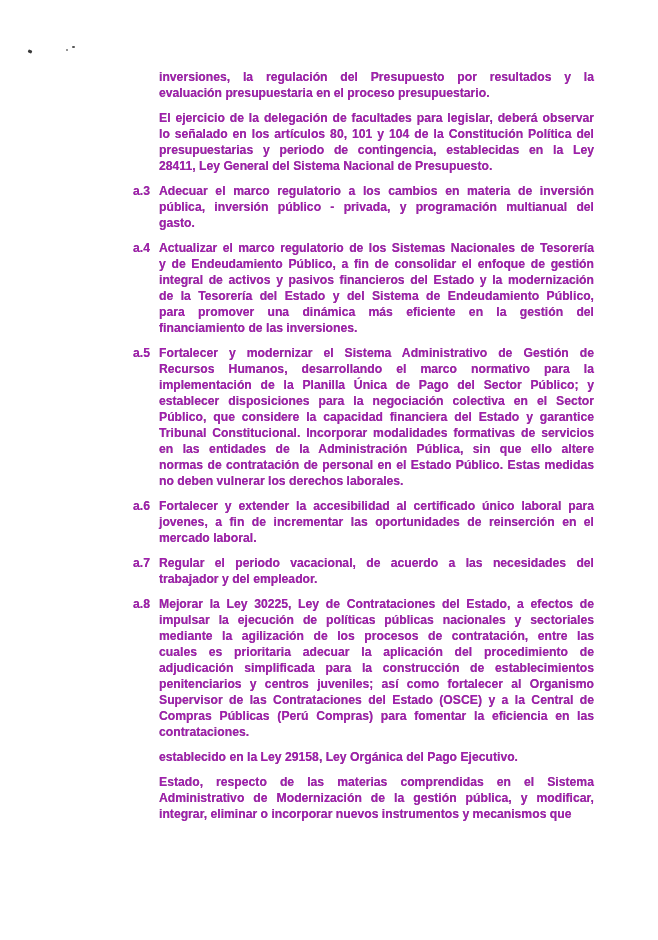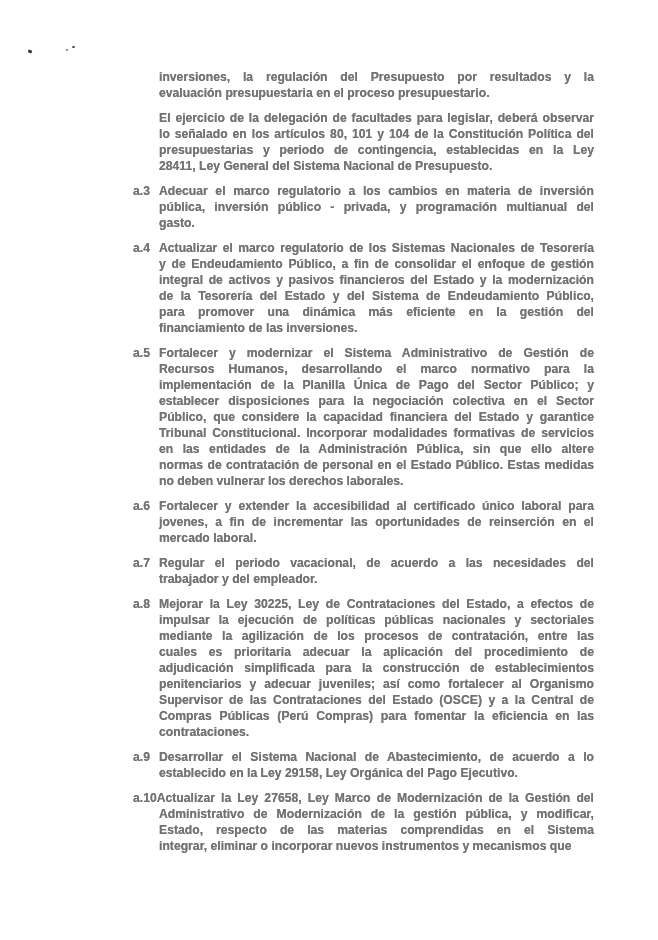--- a/index.html
+++ b/index.html
@@ -12,21 +12,21 @@
     font-family: "Liberation Sans", sans-serif;
   }
   .content {
     position: absolute;
     left: 133px;
     top: 69px;
     width: 461px;
     font-size: 12.2px;
     line-height: 16px;
     font-weight: bold;
-    color: #737373;
+    color: #a21caf;
     text-shadow: 0 0 0.5px rgba(25,25,25,0.55);
   }
   .para { margin: 0 0 9px 0; }
   .line { text-align: justify; padding-left: 26px; }
   .line.j { text-align-last: justify; }
   .line.first { padding-left: 0; }
   .label { display: inline-block; min-width: 26px; }
   .label.tight { min-width: 0; }
   .artifact { position: absolute; background: #3a3a3a; border-radius: 1px; }
   .artifact.a1 { left: 28px; top: 50px; width: 4px; height: 3px; transform: rotate(25deg); }
@@ -92,32 +92,30 @@
       <div class="line j first"><span class="label">a.7</span><span>Regular el periodo vacacional, de acuerdo a las necesidades del</span></div>
       <div class="line">trabajador y del empleador.</div>
     </div>
 
     <div class="para">
       <div class="line j first"><span class="label">a.8</span><span>Mejorar la Ley 30225, Ley de Contrataciones del Estado, a efectos de</span></div>
       <div class="line j">impulsar la ejecución de políticas públicas nacionales y sectoriales</div>
       <div class="line j">mediante la agilización de los procesos de contratación, entre las</div>
       <div class="line j">cuales es prioritaria adecuar la aplicación del procedimiento de</div>
       <div class="line j">adjudicación simplificada para la construcción de establecimientos</div>
-      <div class="line j">penitenciarios y adecuar juveniles; así como fortalecer al Organismo</div>
+      <div class="line j">penitenciarios y centros juveniles; así como fortalecer al Organismo</div>
       <div class="line j">Supervisor de las Contrataciones del Estado (OSCE) y a la Central de</div>
       <div class="line j">Compras Públicas (Perú Compras) para fomentar la eficiencia en las</div>
       <div class="line">contrataciones.</div>
     </div>
 
     <div class="para">
-      <div class="line j first"><span class="label">a.9</span><span>Desarrollar el Sistema Nacional de Abastecimiento, de acuerdo a lo</span></div>
       <div class="line">establecido en la Ley 29158, Ley Orgánica del Pago Ejecutivo.</div>
     </div>
 
     <div class="para">
-      <div class="line j first"><span class="label tight">a.10</span><span>Actualizar la Ley 27658, Ley Marco de Modernización de la Gestión del</span></div>
+      <div class="line j">Estado, respecto de las materias comprendidas en el Sistema</div>
       <div class="line j">Administrativo de Modernización de la gestión pública, y modificar,</div>
-      <div class="line j">Estado, respecto de las materias comprendidas en el Sistema</div>
       <div class="line">integrar, eliminar o incorporar nuevos instrumentos y mecanismos que</div>
     </div>
 
   </div>
 </div>
 
 </body></html>

